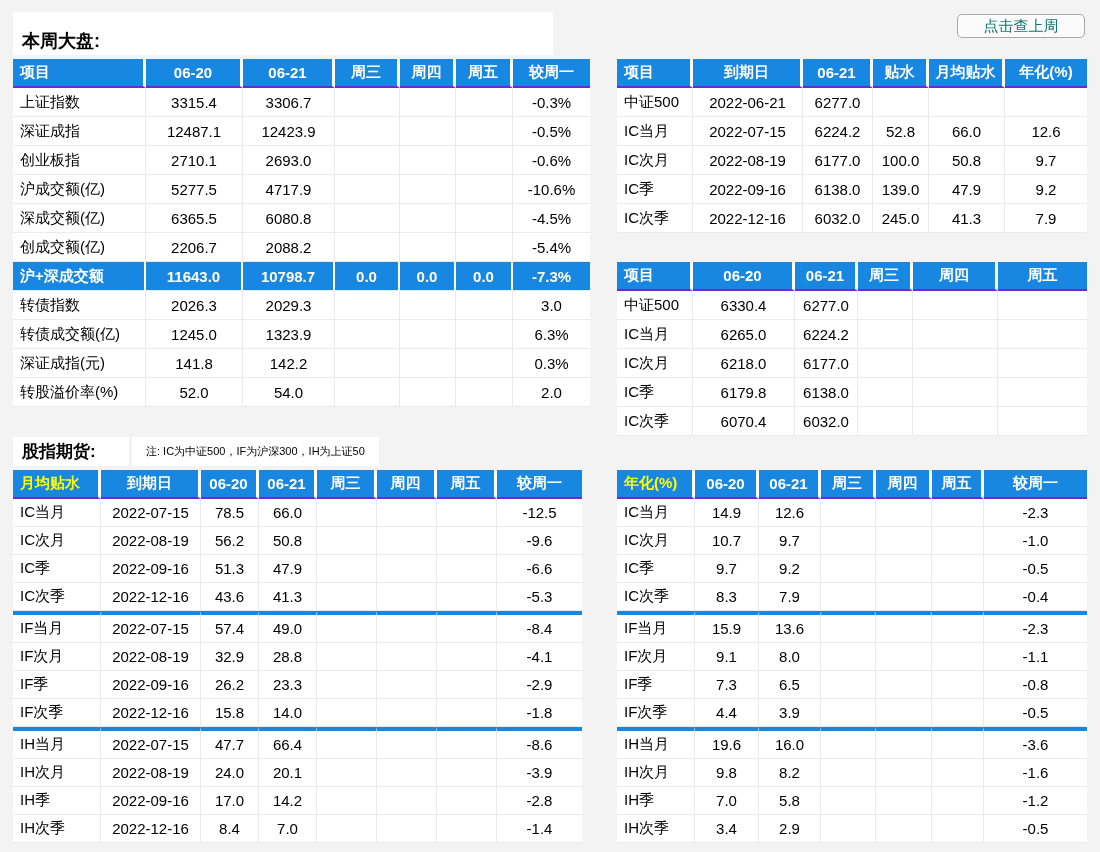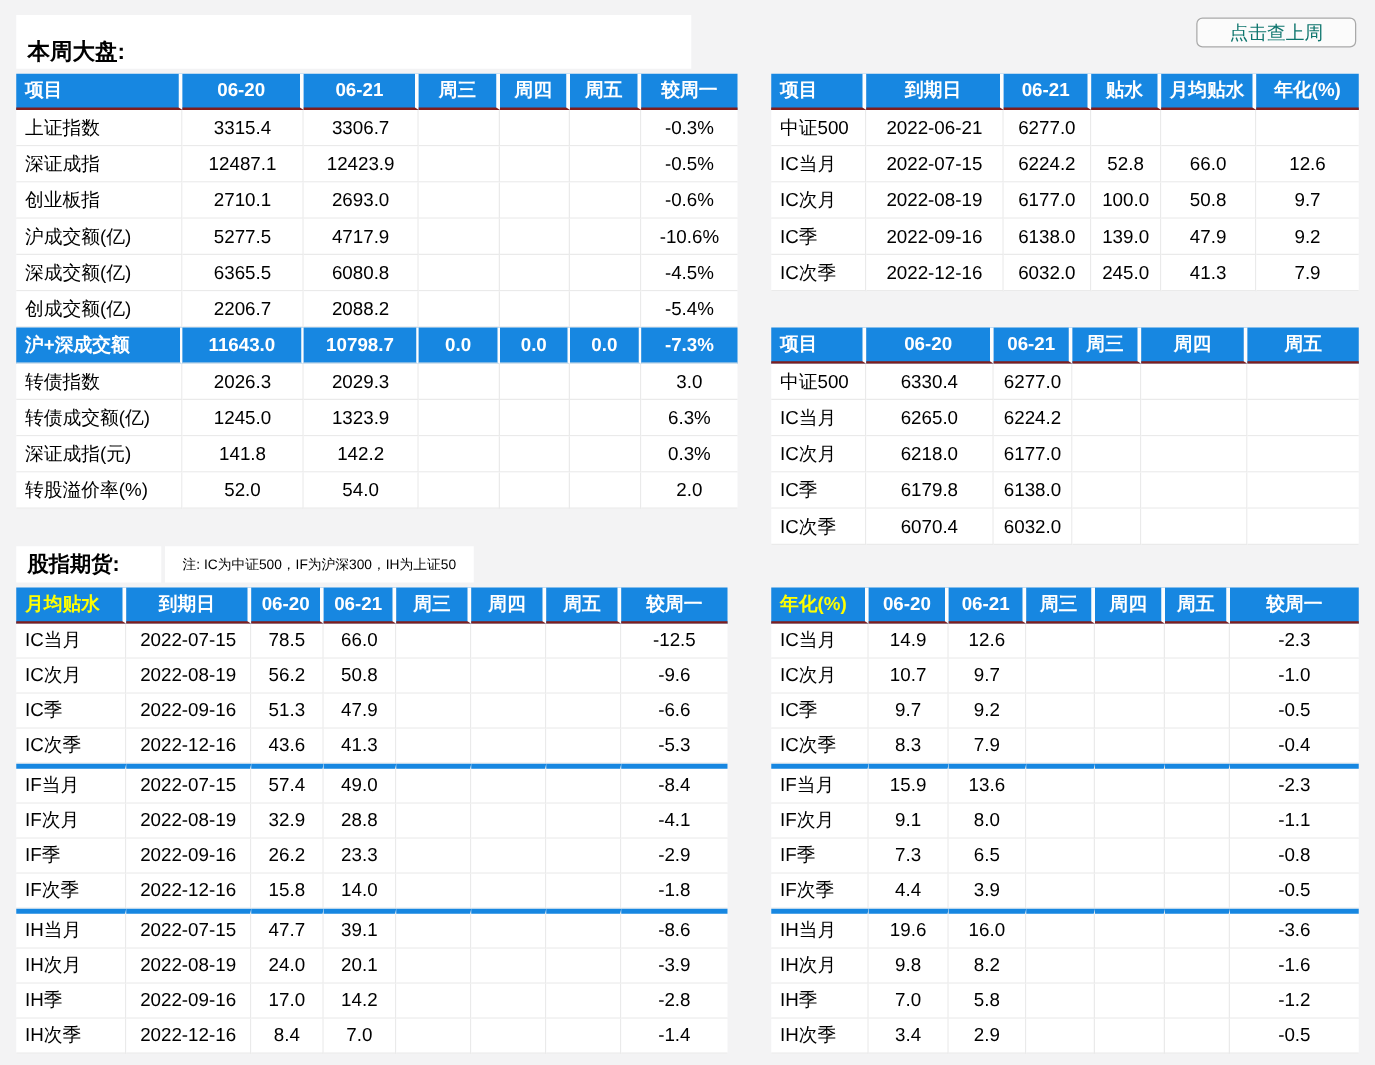--- a/index.html
+++ b/index.html
@@ -35,21 +35,21 @@
     table-layout:fixed;font-size:15px;
   }
   #tbl-market   {left:13px;top:59px;width:577px;}
   #tbl-ic-basis {left:617px;top:59px;width:470px;}
   #tbl-ic-prices{left:617px;top:262px;width:470px;}
   #tbl-monthly  {left:13px;top:470px;width:569px;}
   #tbl-annual   {left:617px;top:470px;width:470px;}
   th{
     background:var(--blue);color:#fff;font-weight:bold;
     height:27px;padding:0;text-align:center;overflow:hidden;white-space:nowrap;
-    border-right:3px solid #fdfdfd;border-bottom:2px solid #7f1d1d;
+    border-right:3px solid #fdfdfd;border-bottom:2px solid #6d28d9;
   }
   th:last-child{border-right:none;}
   th:first-child{text-align:left;padding-left:7px;}
   th.yellow{color:var(--yellow);}
   td{
     background:#fff;height:27px;padding:0;text-align:center;
     overflow:hidden;white-space:nowrap;
     border-right:1px solid #eaeaea;border-bottom:1px solid #eaeaea;
   }
   td:last-child{border-right:none;}
@@ -425,21 +425,21 @@
           <td>14.0</td>
           <td></td>
           <td></td>
           <td></td>
           <td>-1.8</td>
         </tr>
         <tr class="sep">
           <td class="label">IH当月</td>
           <td>2022-07-15</td>
           <td>47.7</td>
-          <td>39.1</td>
+          <td>66.4</td>
           <td></td>
           <td></td>
           <td></td>
           <td>-8.6</td>
         </tr>
         <tr>
           <td class="label">IH次月</td>
           <td>2022-08-19</td>
           <td>24.0</td>
           <td>20.1</td>

